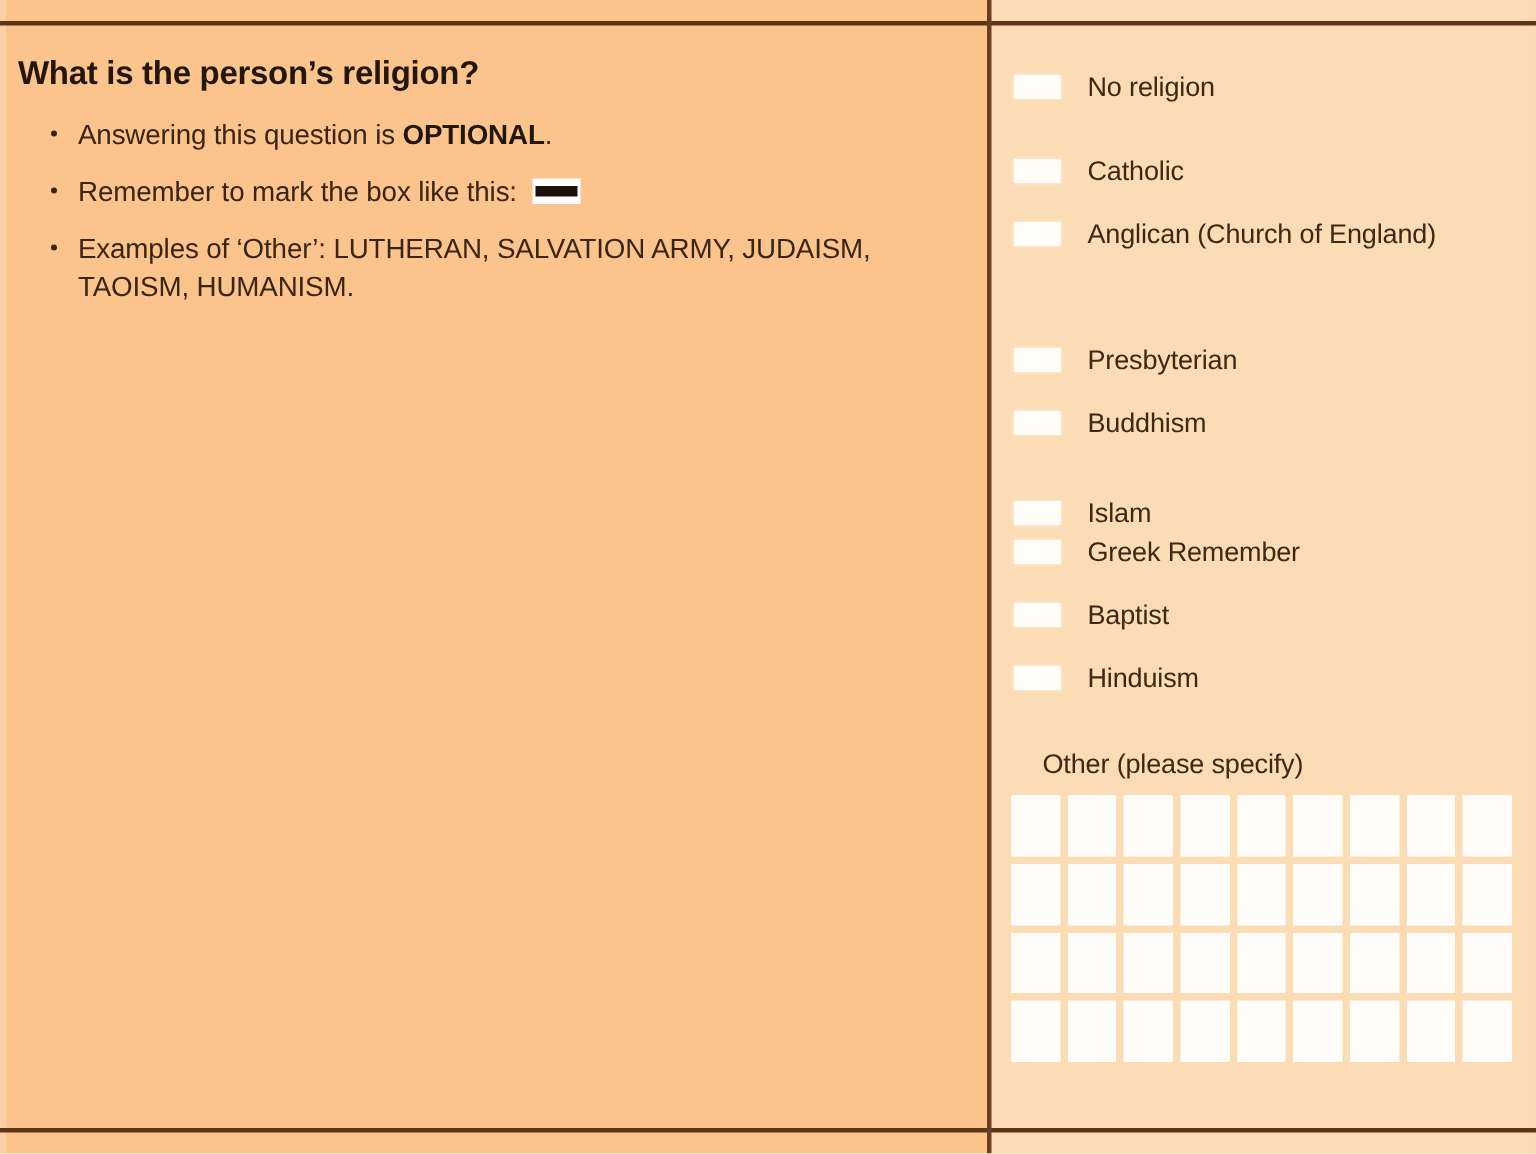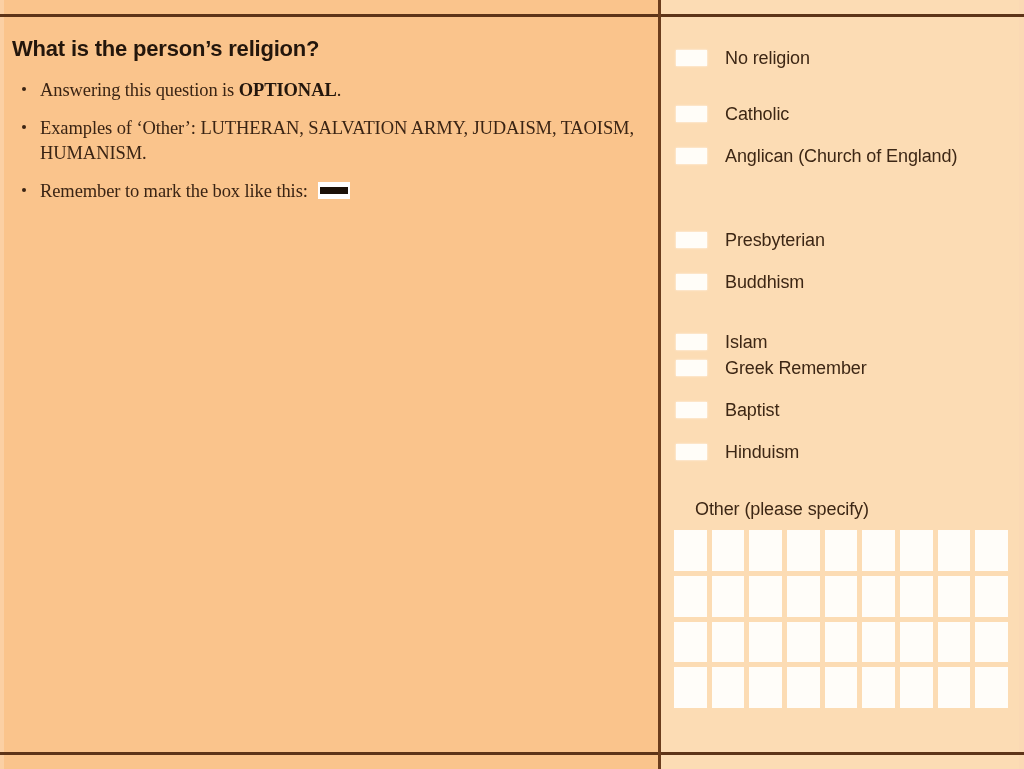--- a/index.html
+++ b/index.html
@@ -84,24 +84,23 @@
   .question-title {
     font-size: 22px;
     font-weight: bold;
     color: #23160c;
     letter-spacing: -0.2px;
     margin: 0 0 16px 0;
     line-height: 1.2;
   }
 
   .bullet-list {
-    margin: 4px;
+    margin: 16px;
     padding: 0;
     list-style: none;
-    font-family: Liberation Serif, serif;
   }
   .bullet-item {
     position: relative;
     padding-left: 24px;
     margin-bottom: 13px;
     font-size: 18.5px;
     line-height: 1.34;
     color: #3a2414;
     letter-spacing: -0.1px;
   }
@@ -221,28 +220,28 @@
 
     <ul class="bullet-list">
 
       <li class="bullet-item">
         <span class="bullet-dot"></span>
         <span class="bullet-text">Answering this question is </span><span class="emph-bold">OPTIONAL</span><span class="bullet-text">.</span>
       </li>
 
       <li class="bullet-item">
         <span class="bullet-dot"></span>
+        <span class="bullet-text">Remember to mark the box like this:</span><span class="mark-inline"><span class="mark-bar"></span></span>
+      </li>
+
+      <li class="bullet-item">
+        <span class="bullet-dot"></span>
         <span class="bullet-text">Examples of ‘Other’: LUTHERAN, SALVATION ARMY, JUDAISM, TAOISM, HUMANISM.</span>
       </li>
 
-      <li class="bullet-item">
-        <span class="bullet-dot"></span>
-        <span class="bullet-text">Remember to mark the box like this:</span><span class="mark-inline"><span class="mark-bar"></span></span>
-      </li>
-
     </ul>
   </div>
 
   <div class="right-content">
 
     <div class="option-row" style="top:46px">
       <span class="option-box"></span>
       <span class="option-label">No religion</span>
     </div>
 

